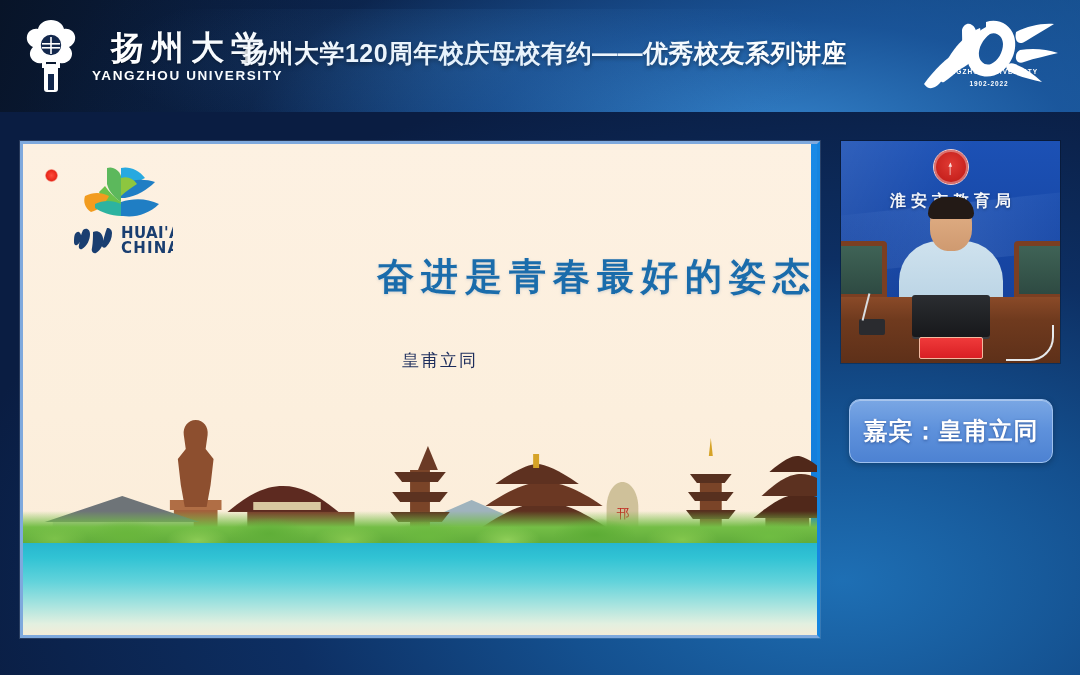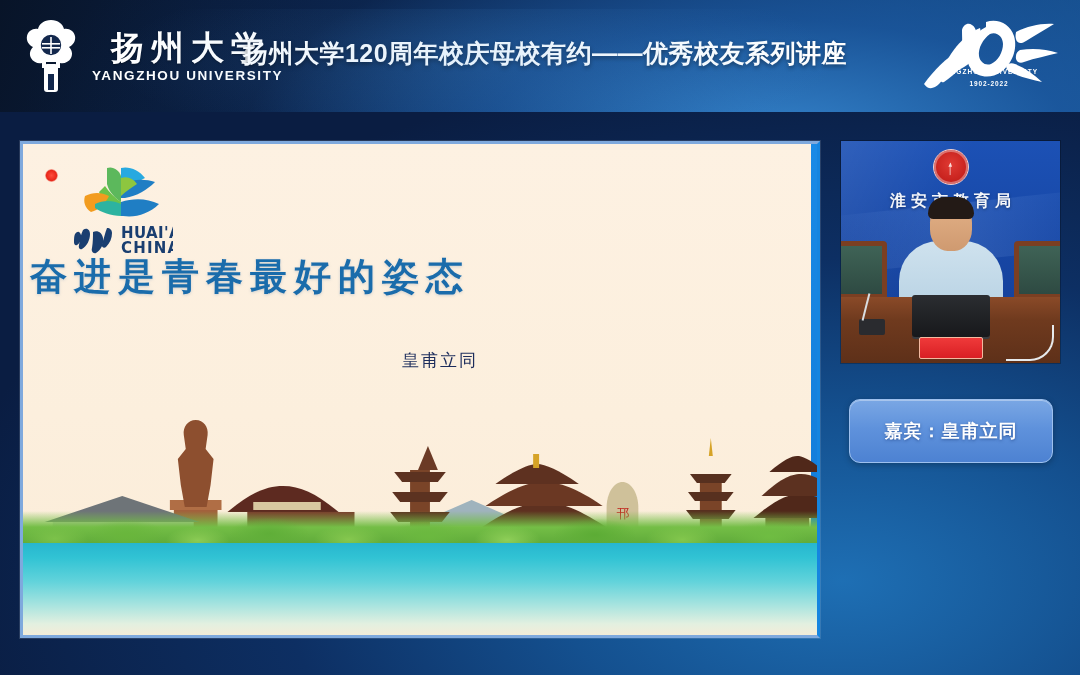--- a/index.html
+++ b/index.html
@@ -157,21 +157,21 @@
 
   .huaian-logo {
     position: absolute;
     left: 42px; top: 14px;
     width: 108px; height: 105px;
   }
 
   #slide-title {
     position: absolute;
     left: 0; right: 0; top: 108px;
-    text-align: left;
+    text-align: right;
     color: #1a6cab;
     font-size: 37px;
     font-weight: 700;
     letter-spacing: 7px;
     text-indent: 7px;
     font-family: "DejaVu Sans", "Liberation Sans", sans-serif;
     text-shadow: 0 1px 3px rgba(120,150,180,0.35);
   }
   #slide-presenter {
     position: absolute;
@@ -382,21 +382,21 @@
     border-radius: 11px;
     background: linear-gradient(180deg, #7aa7e4 0%, #5f92dc 45%, #4d82d2 100%);
     border: 1px solid #9dc0ee;
     box-shadow: 0 2px 6px rgba(0,0,0,0.25), inset 0 1px 0 rgba(255,255,255,0.35);
     display: flex;
     align-items: center;
     justify-content: center;
   }
   #guest-label {
     color: #ffffff;
-    font-size: 18px;
+    font-size: 24px;
     font-weight: 700;
     letter-spacing: 1px;
     text-shadow: 0 1px 3px rgba(20,50,110,0.55);
     white-space: nowrap;
   }
 </style>
 </head>
 <body>
 
 <div id="stage">

